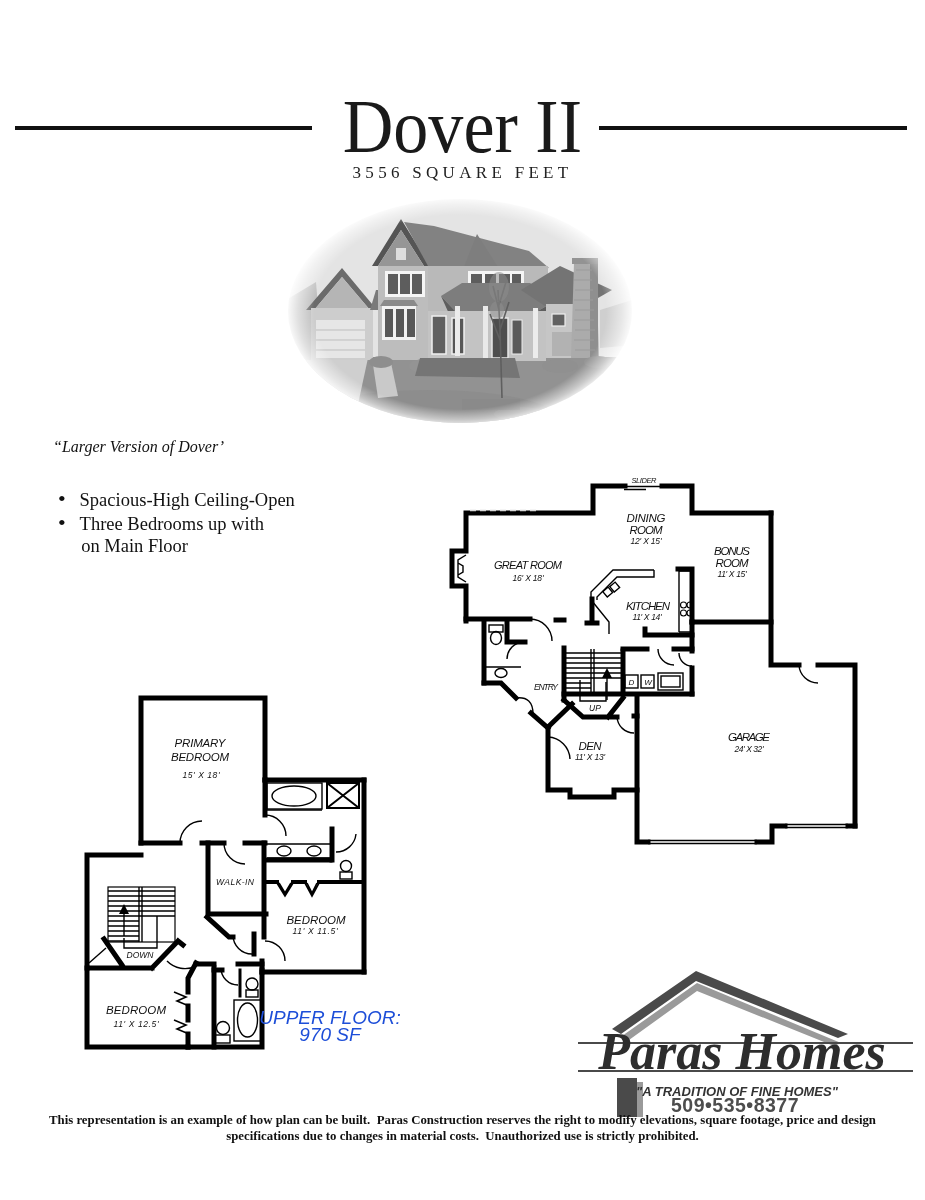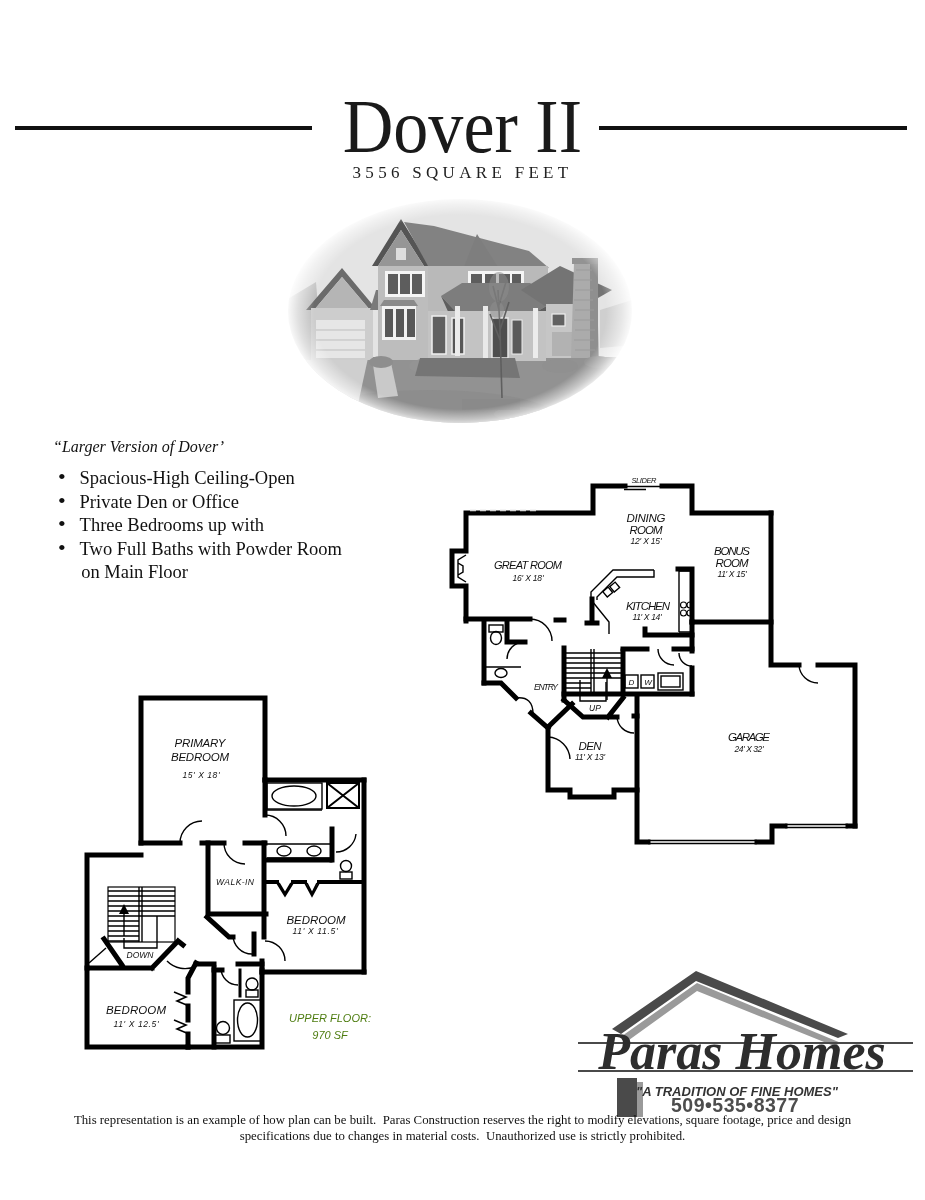--- a/index.html
+++ b/index.html
@@ -127,25 +127,23 @@
     <path d="M502,398 L500,330 L498,290 M500,340 L490,314 M500,330 L509,302 M499,310 L493,286 M499,305 L506,282" stroke="#5f5f5f" stroke-width="1.6" fill="none"></path>
     <ellipse cx="499" cy="287" rx="10" ry="15" fill="#8d8d8d" opacity="0.55"></ellipse>
     <ellipse cx="497" cy="310" rx="7" ry="9" fill="#8f8f8f" opacity="0.5"></ellipse>
   </g>
 
   <ellipse cx="460" cy="312" rx="176" ry="117" fill="url(#fade)"></ellipse>
 </svg>
 
 <div class="abs" style="left:53px;top:438px;font-family:'Liberation Serif',serif;font-style:italic;font-size:16px;color:#111;">“Larger Version of Dover’</div>
 
-<div class="abs" style="left:58px;top:466px;width:360px;font-family:'Liberation Serif',serif;font-size:18.5px;color:#111;line-height:22.7px;">
+<div class="abs" style="left:58px;top:488px;width:360px;font-family:'Liberation Serif',serif;font-size:18.5px;color:#111;line-height:22.7px;">
   <div><span style="font-size:22px;">•</span>&nbsp;&nbsp;&nbsp;Spacious-High Ceiling-Open</div>
-  <div><span style="font-size:22px;">•</span>&nbsp;&nbsp;&nbsp;Private Den or Office</div>
   <div><span style="font-size:22px;">•</span>&nbsp;&nbsp;&nbsp;Three Bedrooms up with</div>
-  <div><span style="font-size:22px;">•</span>&nbsp;&nbsp;&nbsp;Two Full Baths with Powder Room</div>
   <div>&nbsp;&nbsp;&nbsp;&nbsp;&nbsp;on Main Floor</div>
 </div>
 
 <svg class="abs" style="left:440px;top:468px;" width="432" height="392" viewBox="440 468 432 392">
   <g fill="none" stroke="#000" stroke-width="5" stroke-linecap="square">
 
     <path d="M466,621 L466,586 L452,586 L452,551 L466,551 L466,513 L593,513 L593,486 L625,486"></path>
 
     <path d="M662,486 L692,486 L692,513 L771,513"></path>
 
@@ -405,37 +403,37 @@
     <text x="316" y="924" font-size="11.5" textLength="59">BEDROOM</text>
     <text x="315" y="934" font-size="8.5" textLength="45">11' X 11.5'</text>
 
     <text x="140" y="958" font-size="8.5" textLength="27">DOWN</text>
 
     <text x="136" y="1014" font-size="11.5" textLength="60">BEDROOM</text>
     <text x="136" y="1027" font-size="8.5" textLength="45">11' X 12.5'</text>
   </g>
 </svg>
 
-<div class="abs" style="left:240px;top:1010px;width:180px;text-align:center;font-family:'Liberation Sans',sans-serif;font-style:italic;font-size:11px;line-height:16.5px;color:#4d7c0f;">UPPER FLOOR:<br>970 SF</div>
+<div class="abs" style="left:240px;top:1010px;width:180px;text-align:center;font-family:'Liberation Sans',sans-serif;font-style:italic;font-size:19px;line-height:16.5px;color:#1d4ed8;">UPPER FLOOR:<br>970 SF</div>
 
 <svg class="abs" style="left:565px;top:950px;" width="360" height="170" viewBox="565 950 360 170">
 
   <path d="M622,1036 L697,983 L841,1043 L834,1046 L697,991 L629,1040 Z" fill="#9a9a9a"></path>
 
   <path d="M612,1029 L696,971 L848,1034 L838,1038 L696,981 L621,1034 Z" fill="#4a4a4a"></path>
 
   <rect x="617" y="1078" width="20" height="39" fill="#4a4a4a"></rect>
   <rect x="637" y="1082" width="6" height="35" fill="#9a9a9a"></rect>
 
   <line x1="578" y1="1043" x2="913" y2="1043" stroke="#4a4a4a" stroke-width="2"></line>
   <line x1="578" y1="1071" x2="913" y2="1071" stroke="#4a4a4a" stroke-width="2"></line>
 
   <text x="742" y="1069" text-anchor="middle" font-family="'Liberation Serif',serif" font-style="italic" font-weight="bold" font-size="52" fill="#2d2d2d">Paras Homes</text>
 
   <text x="737" y="1096" text-anchor="middle" font-family="'Liberation Sans',sans-serif" font-style="italic" font-weight="bold" font-size="13" fill="#333">"A TRADITION OF FINE HOMES"</text>
 
   <text x="735" y="1112" text-anchor="middle" font-family="'Liberation Sans',sans-serif" font-weight="bold" font-size="19.5" fill="#4d4d4d" letter-spacing="0.5">509•535•8377</text>
 </svg>
 
-<div class="abs" style="left:0;top:1112px;width:925px;text-align:center;font-family:'Liberation Serif',serif;font-size:12.8px;color:#111;line-height:16.2px;">
+<div class="abs" style="left:0;top:1112px;width:925px;text-align:center;font-family:'Liberation Serif',serif;font-size:12.8px;color:#111;line-height:16.2px;font-weight:bold;">
 This representation is an example of how plan can be built.&nbsp; Paras Construction reserves the right to modify elevations, square footage, price and design<br>
 specifications due to changes in material costs.&nbsp; Unauthorized use is strictly prohibited.
 </div>
 
 </body></html>

